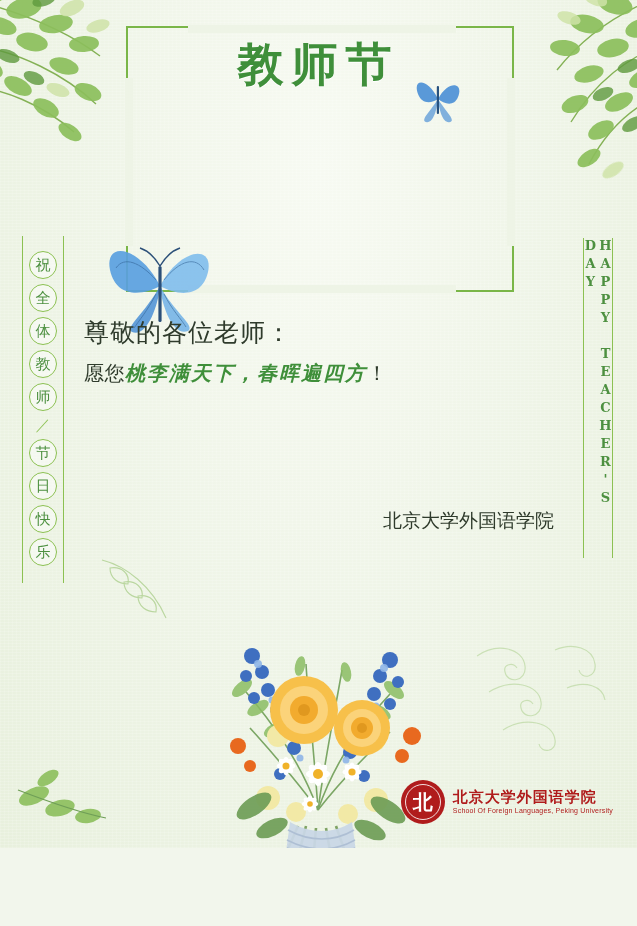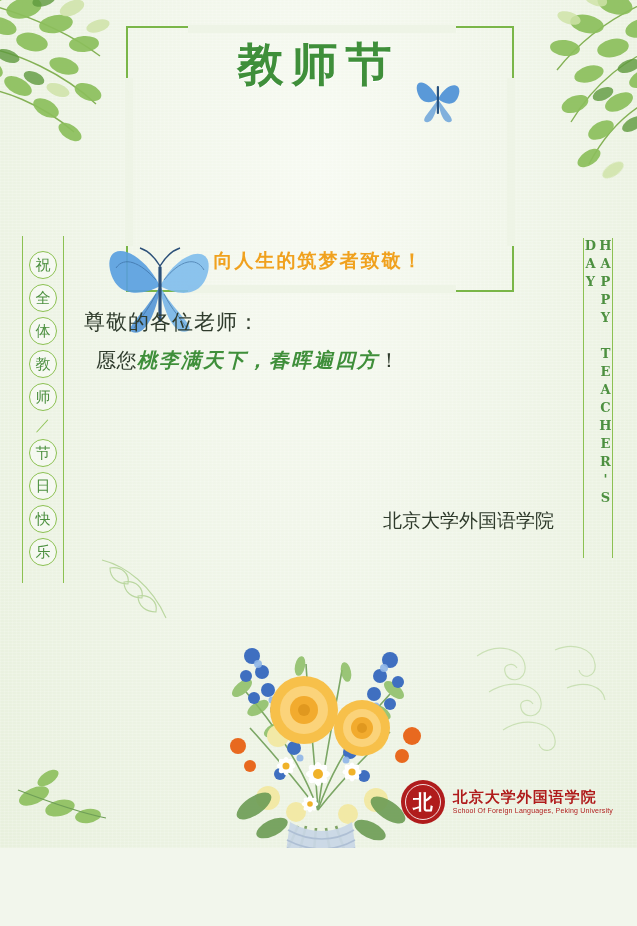--- a/index.html
+++ b/index.html
@@ -130,29 +130,29 @@
     font-weight:bold;
   }
 
   
   .letter{
     position:absolute;left:84px;top:308px;width:470px;
     font-family:"DejaVu Serif", serif;
     color:#2f3b2c;
   }
   .letter .salute{
-    font-size:21px;letter-spacing:1px;margin:0 0 6px;
+    font-size:25px;letter-spacing:1px;margin:8px 0 6px;
   }
   .letter p.para{
     font-size:19px;line-height:34px;margin:0;
     text-indent:38px;
     letter-spacing:.5px;
   }
   .letter .wish{
-    font-size:20px;line-height:36px;margin:6px 12px 0;
+    font-size:20px;line-height:36px;margin:6px 0 0;
     letter-spacing:.5px;
   }
   .letter .wish em{
     font-style:italic;
     font-weight:bold;
     color:#3f8f3a;
     letter-spacing:2px;
   }
   .sign{
     position:absolute;left:84px;top:504px;width:470px;
@@ -277,21 +277,20 @@
   </svg>
 
   <div class="title-frame">
     <i class="notch t"></i>
       <i class="notch b"></i>
       <i class="notch l"></i>
       <i class="notch r"></i>
   </div>
 
   <div class="t-jieri">教师节</div>
-  <div class="t-sub">向人生的筑梦者致敬！</div>
 
   <svg class="deco" style="left:410px;top:72px;" width="56" height="54" viewBox="0 0 56 54">
     <g fill="#4a8fd6" opacity="0.9">
       <path d="M28 27 C18 6 2 6 8 22 C12 33 22 31 28 27Z"></path>
       <path d="M28 27 C38 8 54 10 48 25 C44 35 34 32 28 27Z"></path>
       <path d="M28 27 C20 40 10 48 16 50 C23 52 27 38 28 27Z" opacity="0.75"></path>
       <path d="M28 27 C36 40 46 48 40 50 C33 52 29 38 28 27Z" opacity="0.75"></path>
     </g>
     <rect x="26.8" y="14" width="2.2" height="28" rx="1" fill="#27527f"></rect>
   </svg>

